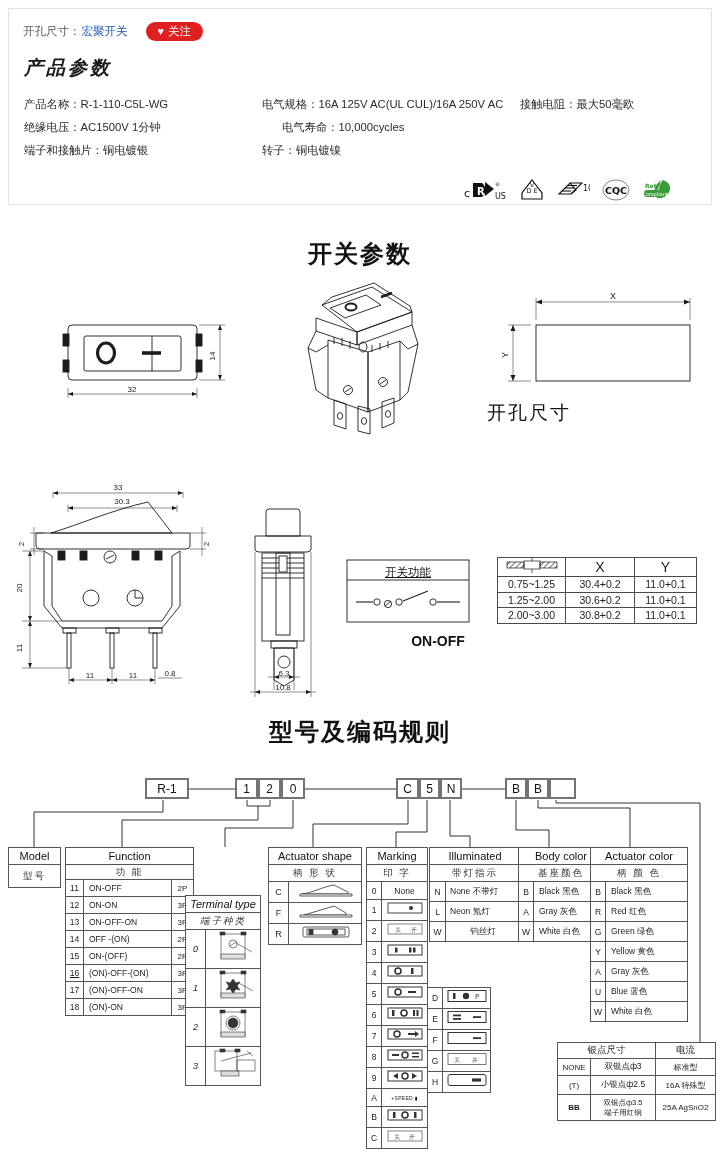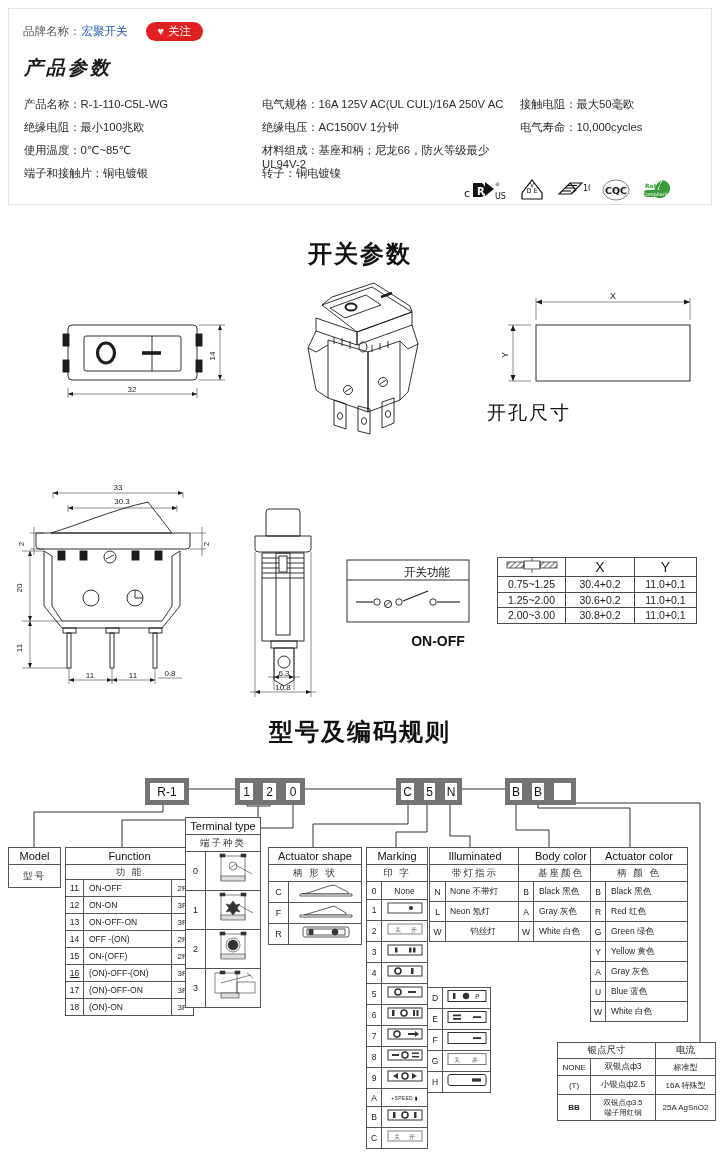--- a/index.html
+++ b/index.html
@@ -89,21 +89,21 @@
   #model-table { left:8px; top:847px; }
   #model-table td { width:52px; }
 
   
   #function-table { left:65px; top:847px; }
   #function-table .fn-code { width:18px; font-size:8.5px; }
   #function-table .fn-name { width:88px; text-align:left; padding-left:5px; font-size:8.5px; }
   #function-table .fn-pole { width:22px; font-size:8px; }
 
   
-  #terminal-table { left:185px; top:817px; }
+  #terminal-table { left:185px; top:895px;font-style:italic; }
   #terminal-table .tm-code { width:20px; font-size:9px; }
   #terminal-table .tm-sym { width:55px; height:36px; }
 
   
   #shape-table { left:268px; top:847px; }
   #shape-table .sh-code { width:20px; font-size:9px; }
   #shape-table .sh-sym { width:73px; height:18px; }
 
   
   #marking-table { left:366px; top:847px; }
@@ -132,61 +132,55 @@
 
   
   #silver-table { left:557px; top:1042px; }
   #silver-table .sv-c0 { width:33px; font-size:8px; }
   #silver-table .sv-c1 { width:65px; font-size:8.5px; }
   #silver-table .sv-c2 { width:60px; font-size:8px; }
   #silver-table .sv-h { font-size:9.5px; }
 
   
   .code-box {
-    position:absolute; border:5px solid #737373; background:#fff;
-    height:27px; display:flex; align-items:center; justify-content:center;
+    position:absolute; border:2px solid #737373; background:#fff;
+    height:21px; display:flex; align-items:center; justify-content:center;
     font-size:12px; color:#111;
   }
 
   .sw-func-label {
-    position:absolute; left:368px; top:565px; width:118px; text-align:center;
-    font-size:11.5px; color:#111;
+    position:absolute; left:349px; top:565px; width:118px; text-align:center;
+    font-size:11.5px; color:#111;text-decoration:underline;
   }
 </style>
 </head>
 <body>
 
 <div class="spec-panel">
 
   <div class="brand-row">
-    <span class="brand-label">品牌名称：</span>
+    <span class="brand-label">开孔尺寸：</span>
     <span class="brand-name">宏聚开关</span>
     <div class="follow-btn">
       <span class="heart">♥</span>
       <span>关注</span>
     </div>
   </div>
 
   <div class="sec-title-1">产品参数</div>
 
   <div class="spec-grid">
     <div class="spec-row">
       <div class="spec-c1">产品名称：R-1-110-C5L-WG</div>
       <div class="spec-c2">电气规格：16A  125V  AC(UL CUL)/16A 250V  AC</div>
       <div class="spec-c3">接触电阻：最大50毫欧</div>
     </div>
     <div class="spec-row">
-      <div class="spec-c1">绝缘电阻：最小100兆欧</div>
       <div class="spec-c2">绝缘电压：AC1500V 1分钟</div>
       <div class="spec-c3">电气寿命：10,000cycles</div>
-    </div>
-    <div class="spec-row">
-      <div class="spec-c1">使用温度：0℃~85℃</div>
-      <div class="spec-c2">材料组成：基座和柄；尼龙66，防火等级最少UL94V-2</div>
-      <div class="spec-c3"></div>
     </div>
     <div class="spec-row">
       <div class="spec-c1">端子和接触片：铜电镀银</div>
       <div class="spec-c2">转子：铜电镀镍</div>
       <div class="spec-c3"></div>
     </div>
   </div>
 
   <div class="cert-row">
 

